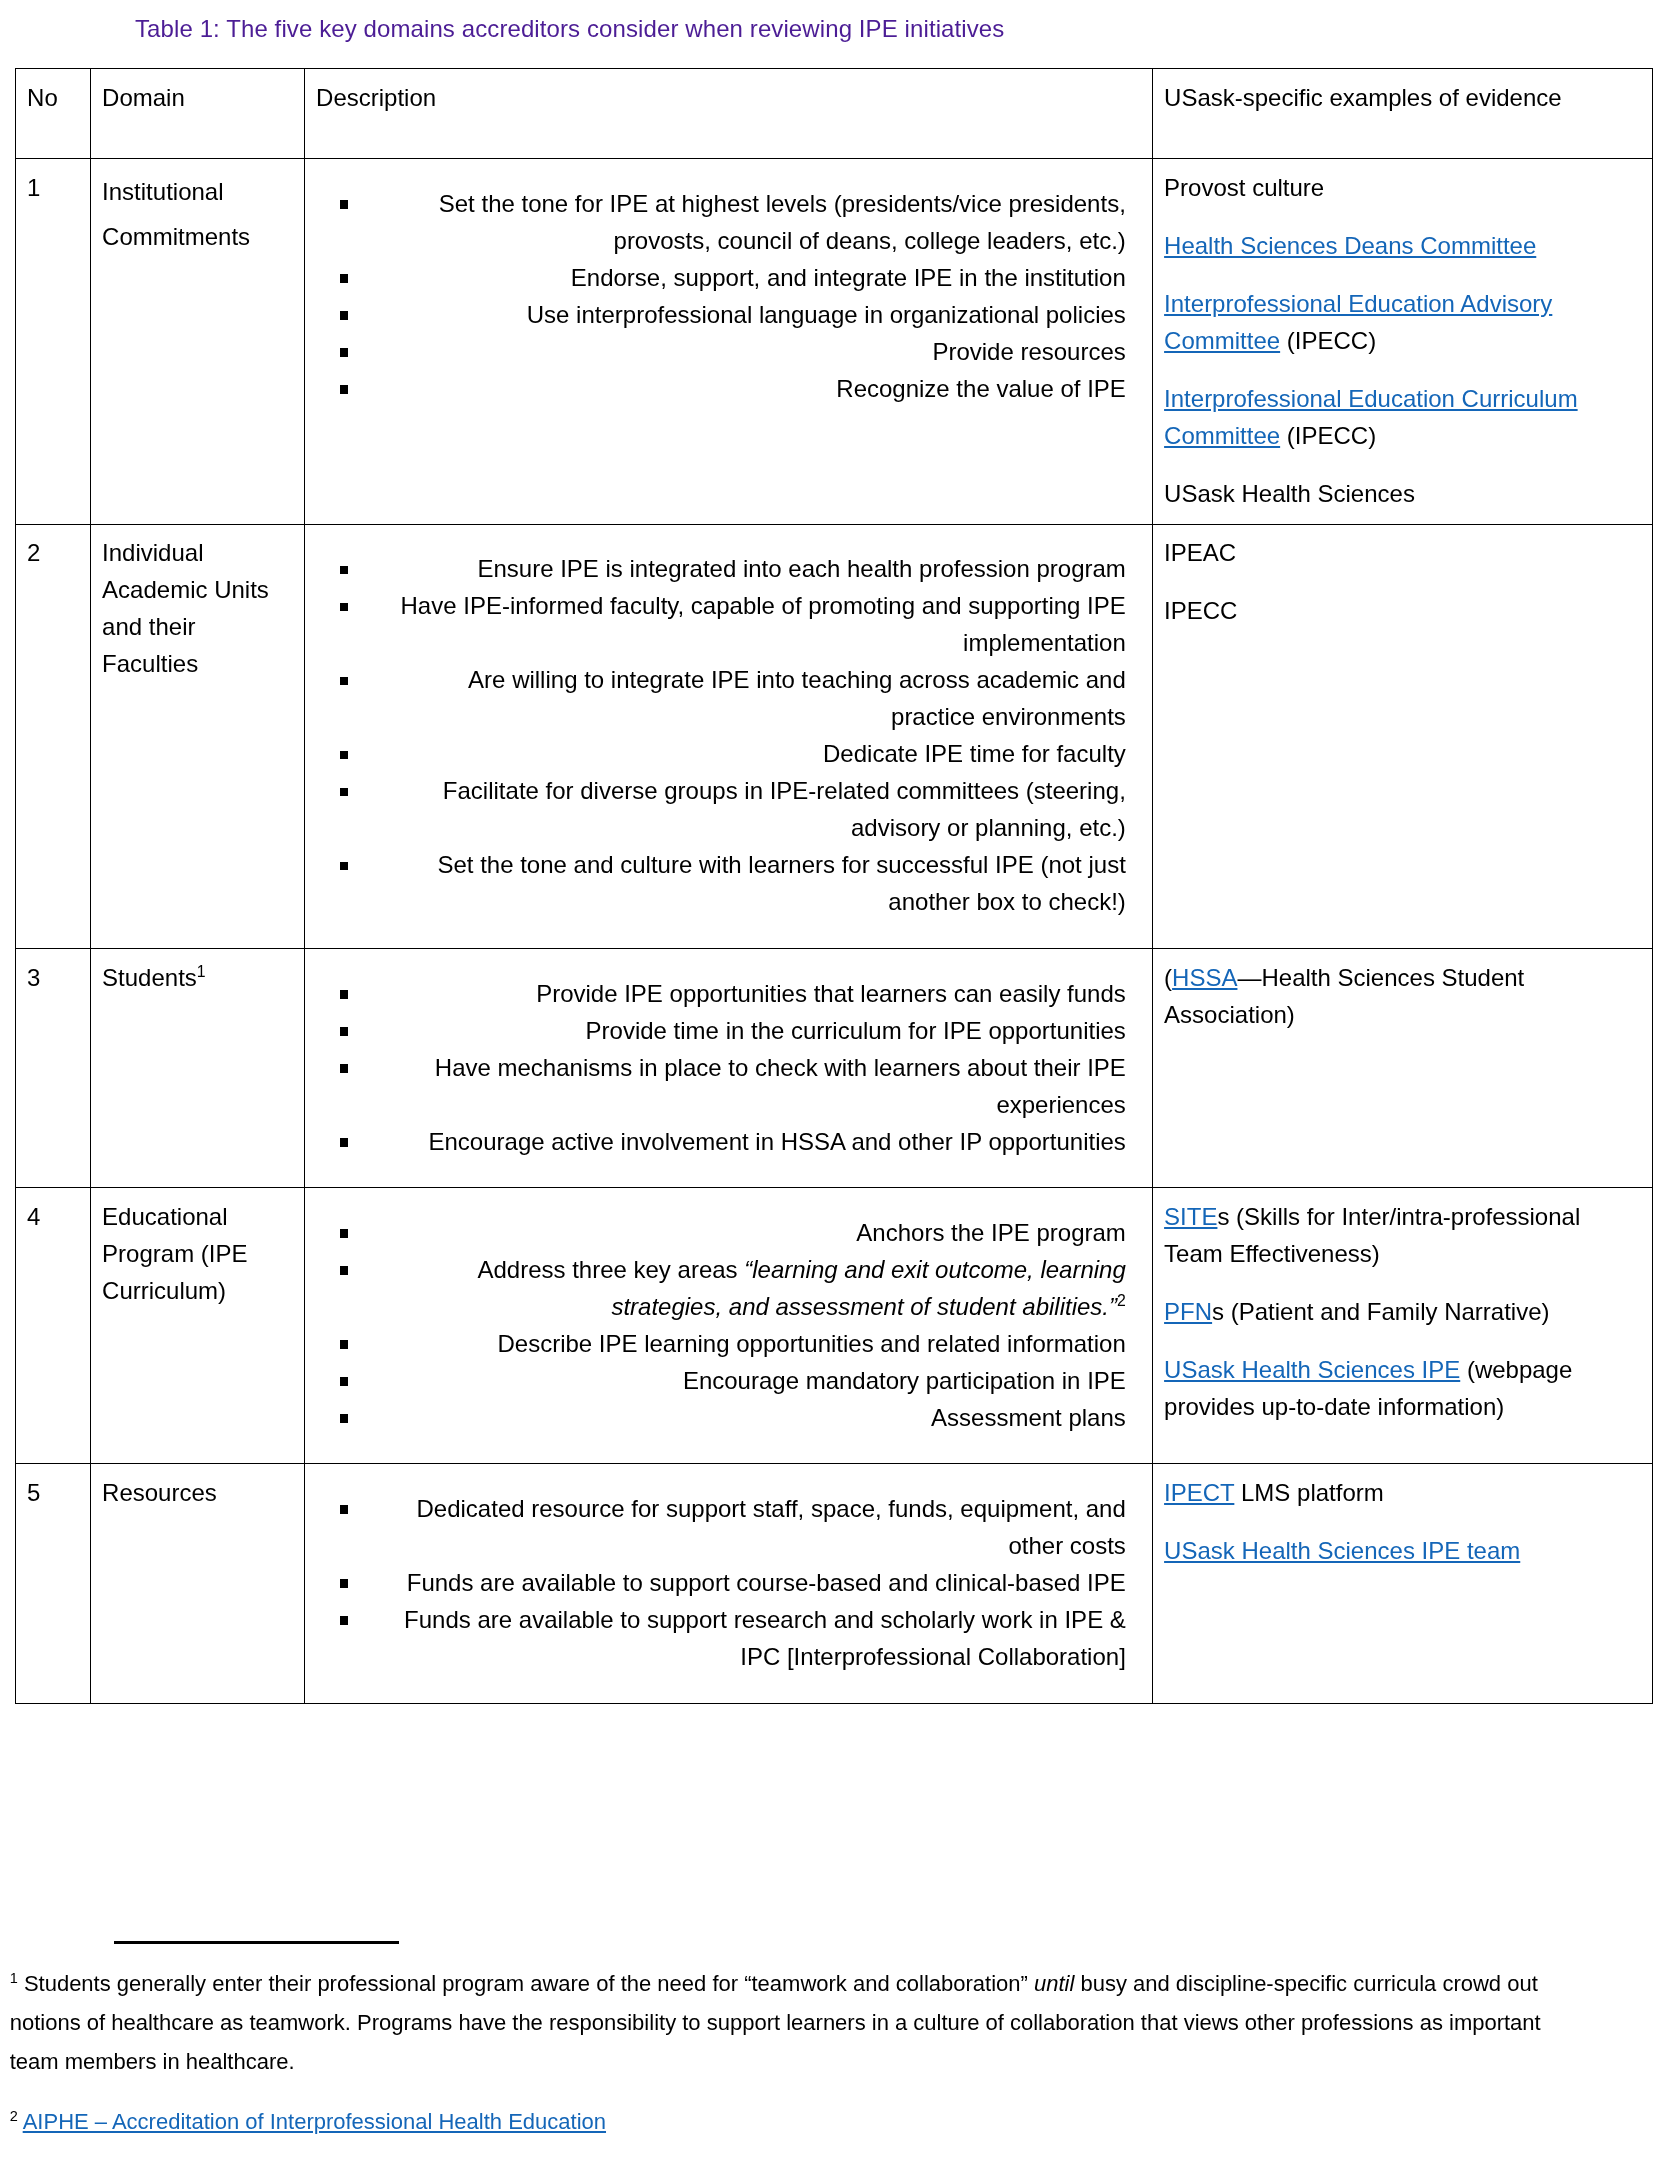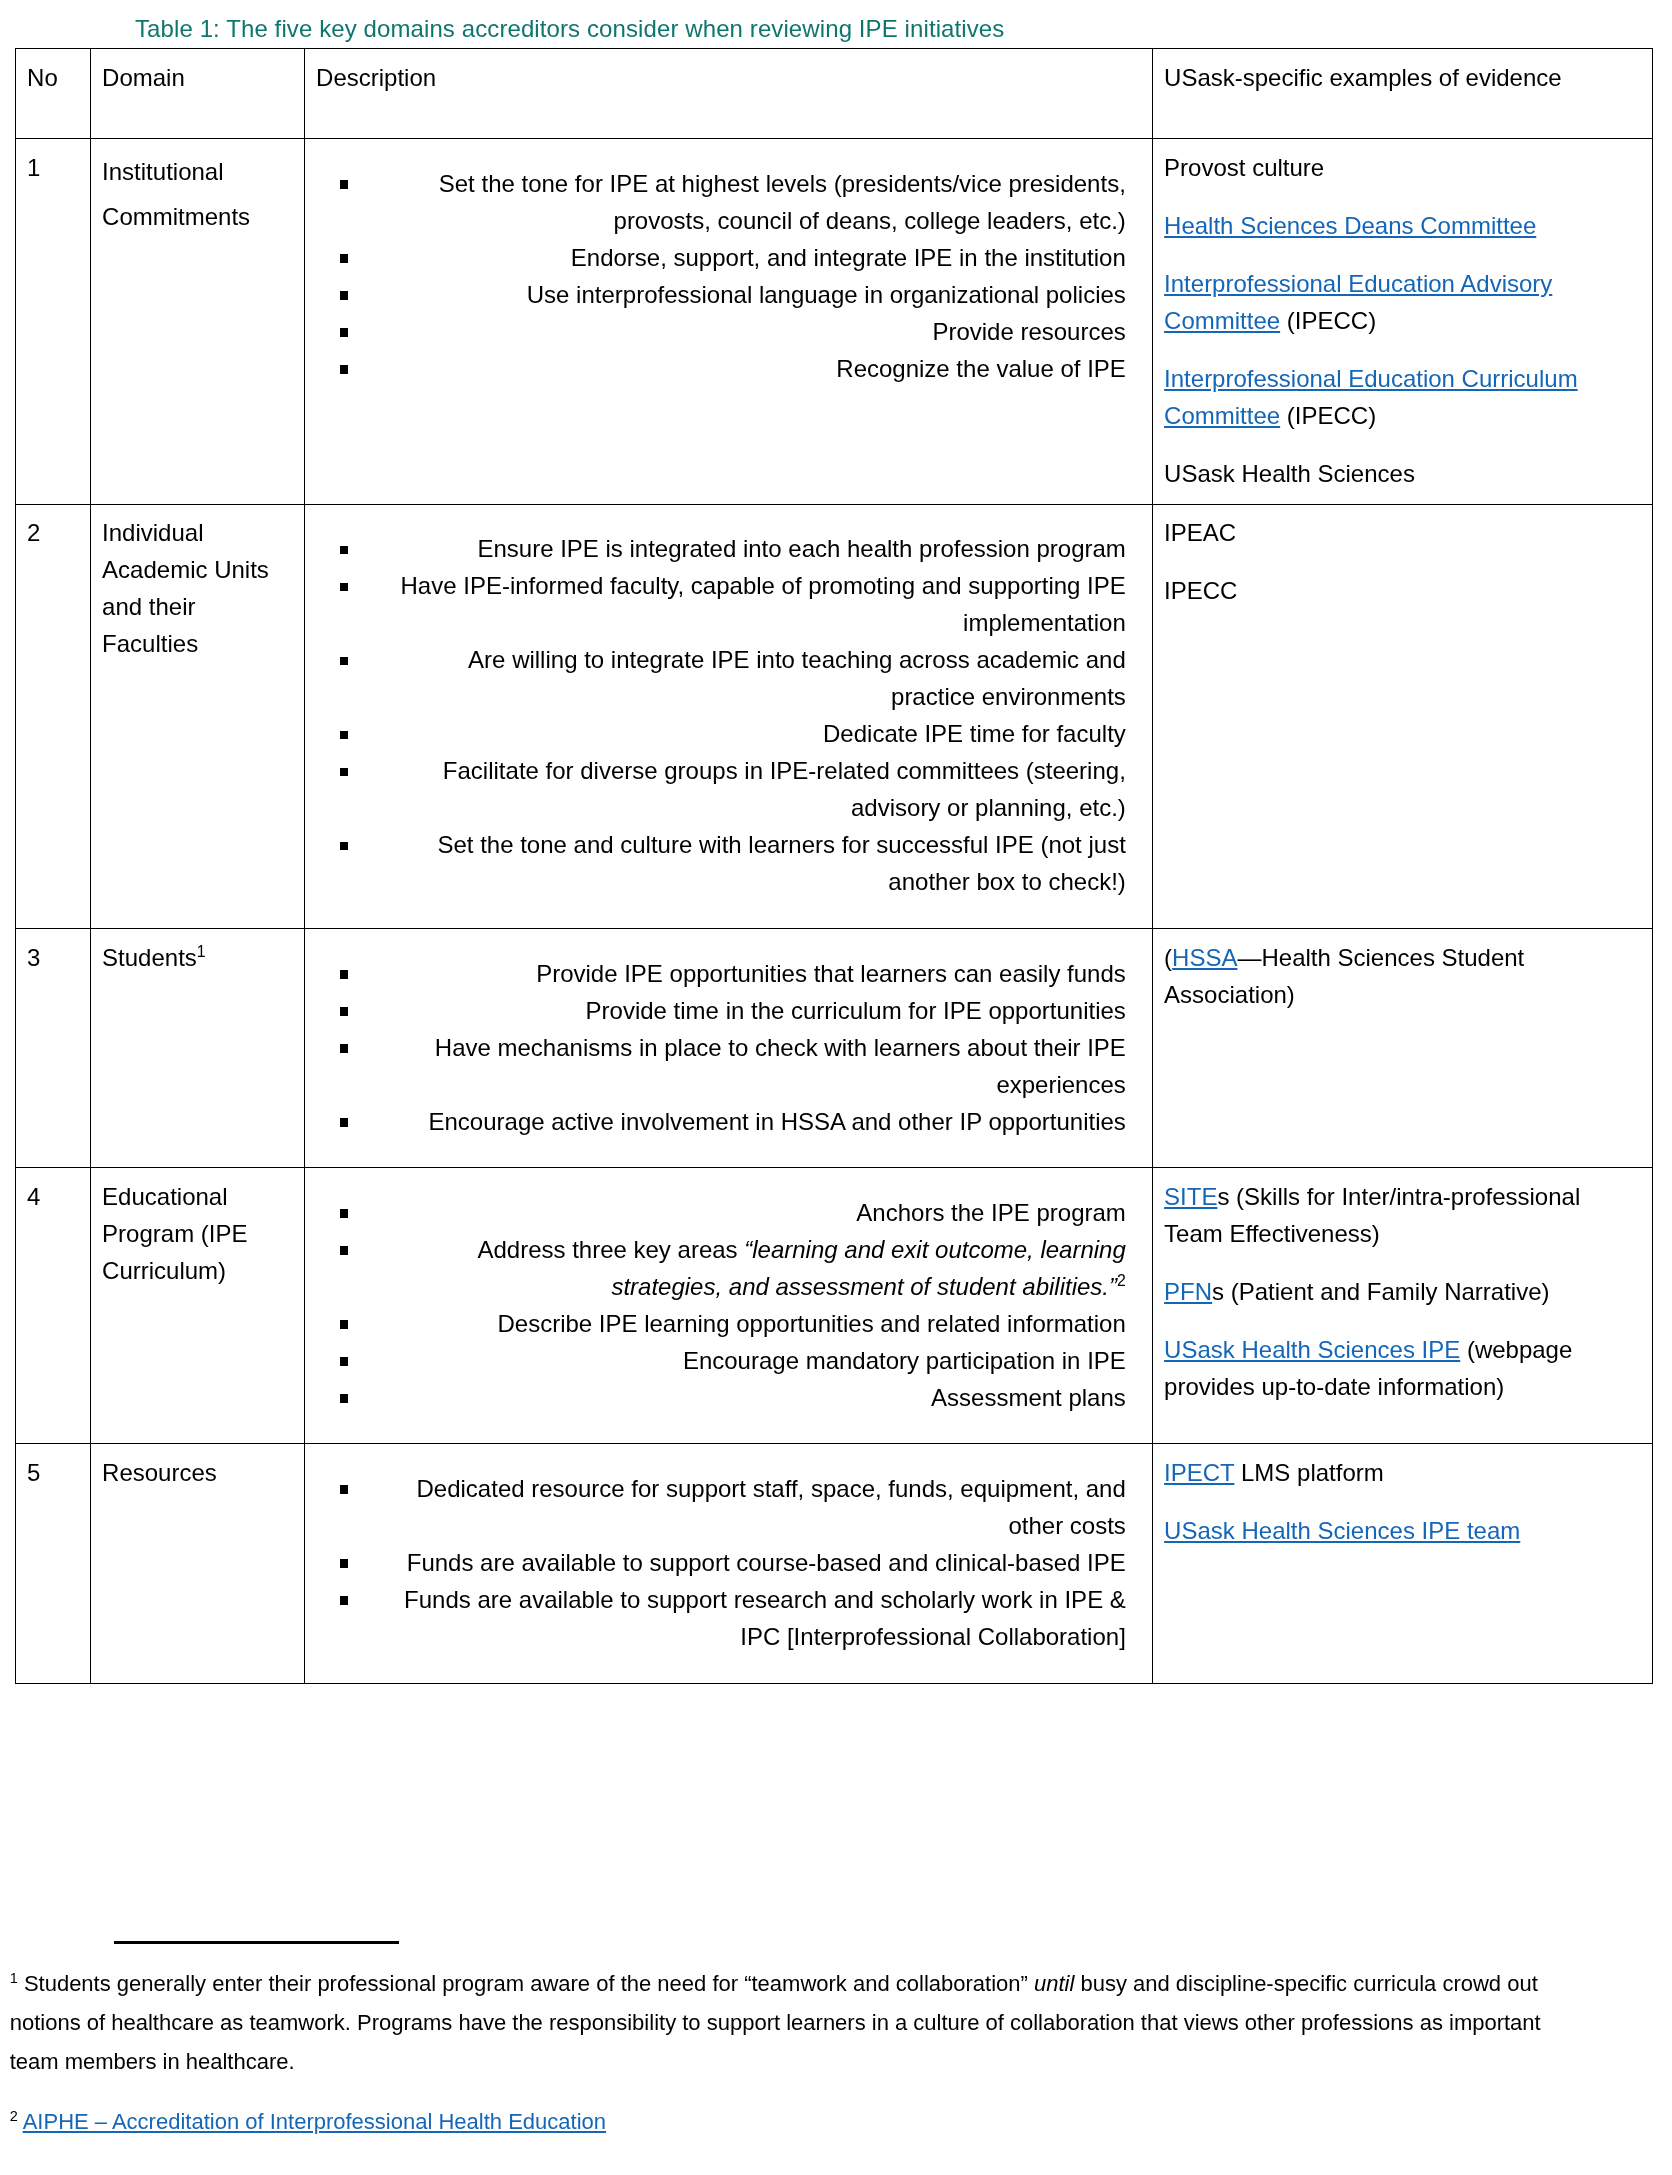--- a/index.html
+++ b/index.html
@@ -23,28 +23,28 @@
     height: 2175px;
     box-sizing: border-box;
   }
 
   .caption {
     position: absolute;
     left: 135px;
     top: 11.6px;
     font-size: 24px;
     line-height: 33px;
-    color: #0f766e;
+    color: #4c1d95;
     letter-spacing: 0.1px;
   }
 
   table.domains {
     position: absolute;
     left: 14.5px;
-    top: 48px;
+    top: 68px;
     width: 1638px;
     border-collapse: collapse;
     table-layout: fixed;
   }
   table.domains td, table.domains th {
     border: 1.5px solid #000000;
     vertical-align: top;
     padding: 9.7px 9.7px 11.6px 11.6px;
     font-size: 24px;
     line-height: 37px;

